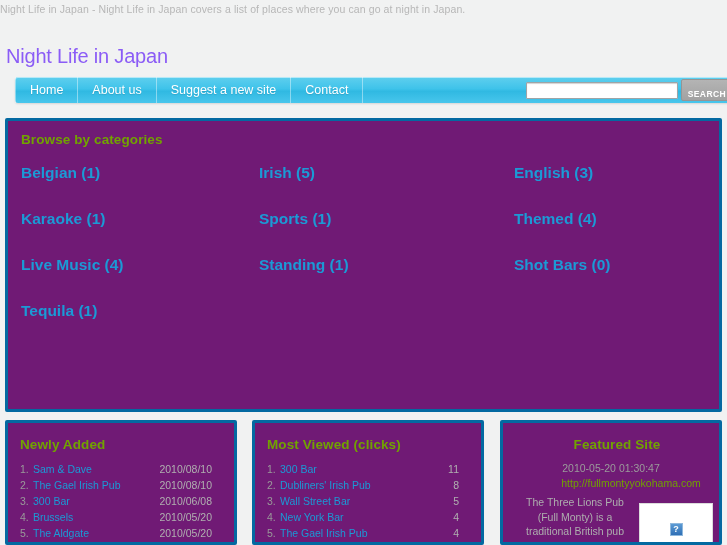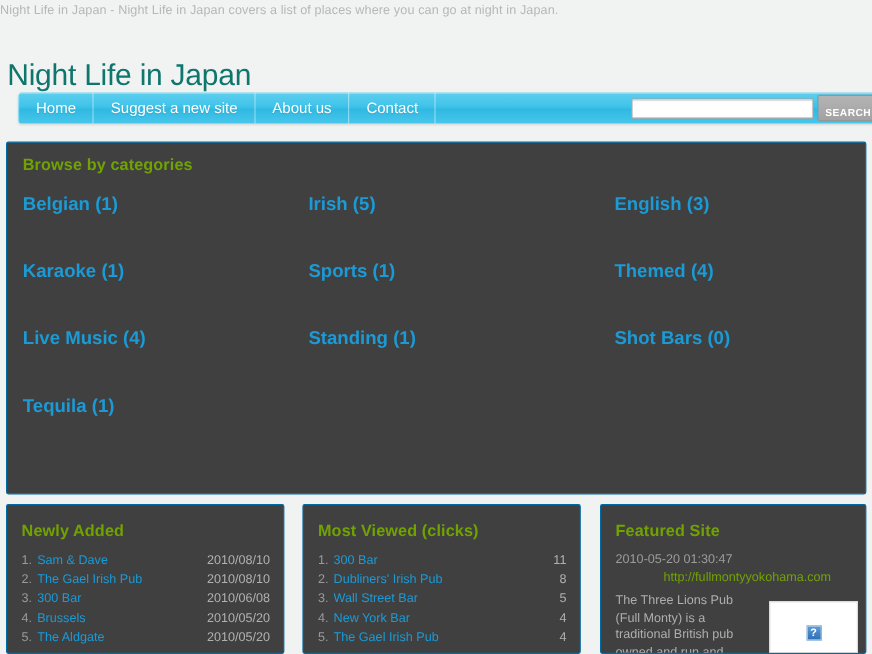--- a/index.html
+++ b/index.html
@@ -15,21 +15,21 @@
   
   .tagline {
     position: absolute; left: 0; top: 3px;
     font-size: 10.5px; color: #b7b7b7;
     letter-spacing: 0.1px; white-space: nowrap;
   }
 
   
   .site-title {
     position: absolute; left: 6px; top: 32px;
-    font-size: 25px; color: #0f766e; font-weight: normal;
+    font-size: 20px; color: #8b5cf6; font-weight: normal;
     letter-spacing: -0.2px;
   }
 
   
   .navbar {
     position: absolute; left: 3px; top: 77px;
     width: 721px; height: 26px;
     background: linear-gradient(to bottom, #5fcfee 0%, #3fc3ea 45%, #30b9e2 55%, #48c6ec 100%);
     border-radius: 3px;
     box-shadow: 0 1px 0 rgba(255,255,255,0.55) inset, 0 1px 2px rgba(0,0,0,0.12);
@@ -65,55 +65,55 @@
     border: 1px solid #959595; border-radius: 2px;
     color: #ffffff; font-size: 8.5px; font-weight: bold;
     letter-spacing: 0.4px;
     font-family: "Liberation Sans", sans-serif;
     cursor: pointer; line-height: 1;
   }
 
   
   .panel {
     position: absolute;
-    background: #404040;
-    border: 1px solid #0369a1;
+    background: #701a75;
+    border: 3px solid #0369a1;
     border-radius: 2px;
   }
   .panel-title {
     color: #71a300; font-size: 13.5px; font-weight: bold;
     margin: 0; letter-spacing: 0.1px;
   }
 
   
   #categories-panel { left: 5px; top: 118px; width: 717px; height: 294px; }
   #categories-panel .panel-title { position: absolute; left: 13px; top: 11px; }
   .cat-grid {
     position: absolute; left: 0; top: 43px; width: 100%;
     display: grid;
     grid-template-columns: 243px 252px 1fr;
-    row-gap: 38px;
+    row-gap: 28px;
   }
   .cat-link {
     color: #1b9ad6; font-size: 15.5px; font-weight: bold;
     text-decoration: none; cursor: pointer;
     padding-left: 13px; white-space: nowrap;
   }
   .cat-link.col2 { padding-left: 8px; }
   .cat-link.col3 { padding-left: 11px; }
 
   
   .bottom-panel { top: 420px; height: 125px; overflow: hidden; }
   #newly-added-panel { left: 5px; width: 232px; }
   #most-viewed-panel { left: 252px; width: 232px; }
-  #featured-panel   { left: 500px; width: 222px; }
+  #featured-panel   { left: 500px; width: 222px; text-align: center; }
   .bottom-panel .panel-title { margin: 14px 0 0 12px; }
 
   .ranked-list {
-    list-style: none; margin: 9px 0 0 0; padding: 0 11px 0 12px;
+    list-style: none; margin: 9px 0 0 0; padding: 0 22px 0 12px;
     counter-reset: rank;
   }
   .ranked-list li {
     display: flex; align-items: baseline;
     font-size: 10.5px; line-height: 16px; padding: 0;
     counter-increment: rank;
   }
   .ranked-list li::before {
     content: counter(rank) ".";
     color: #9a9a9a; width: 13px; flex: none;
@@ -163,22 +163,22 @@
 
 <div class="page">
 
   <div class="tagline">Night Life in Japan - Night Life in Japan covers a list of places where you can go at night in Japan.</div>
 
   <h1 class="site-title">Night Life in Japan</h1>
 
   <div class="navbar">
     <div class="nav-items">
       <a class="nav-item">Home</a>
+      <a class="nav-item">About us</a>
       <a class="nav-item">Suggest a new site</a>
-      <a class="nav-item">About us</a>
       <a class="nav-item">Contact</a>
     </div>
     <div class="nav-spacer"></div>
     <div class="search-wrap">
       <input class="search-input" type="text" placeholder="" style="">
       <button class="search-btn">SEARCH</button>
     </div>
   </div>
 
   <div class="panel" id="categories-panel">

